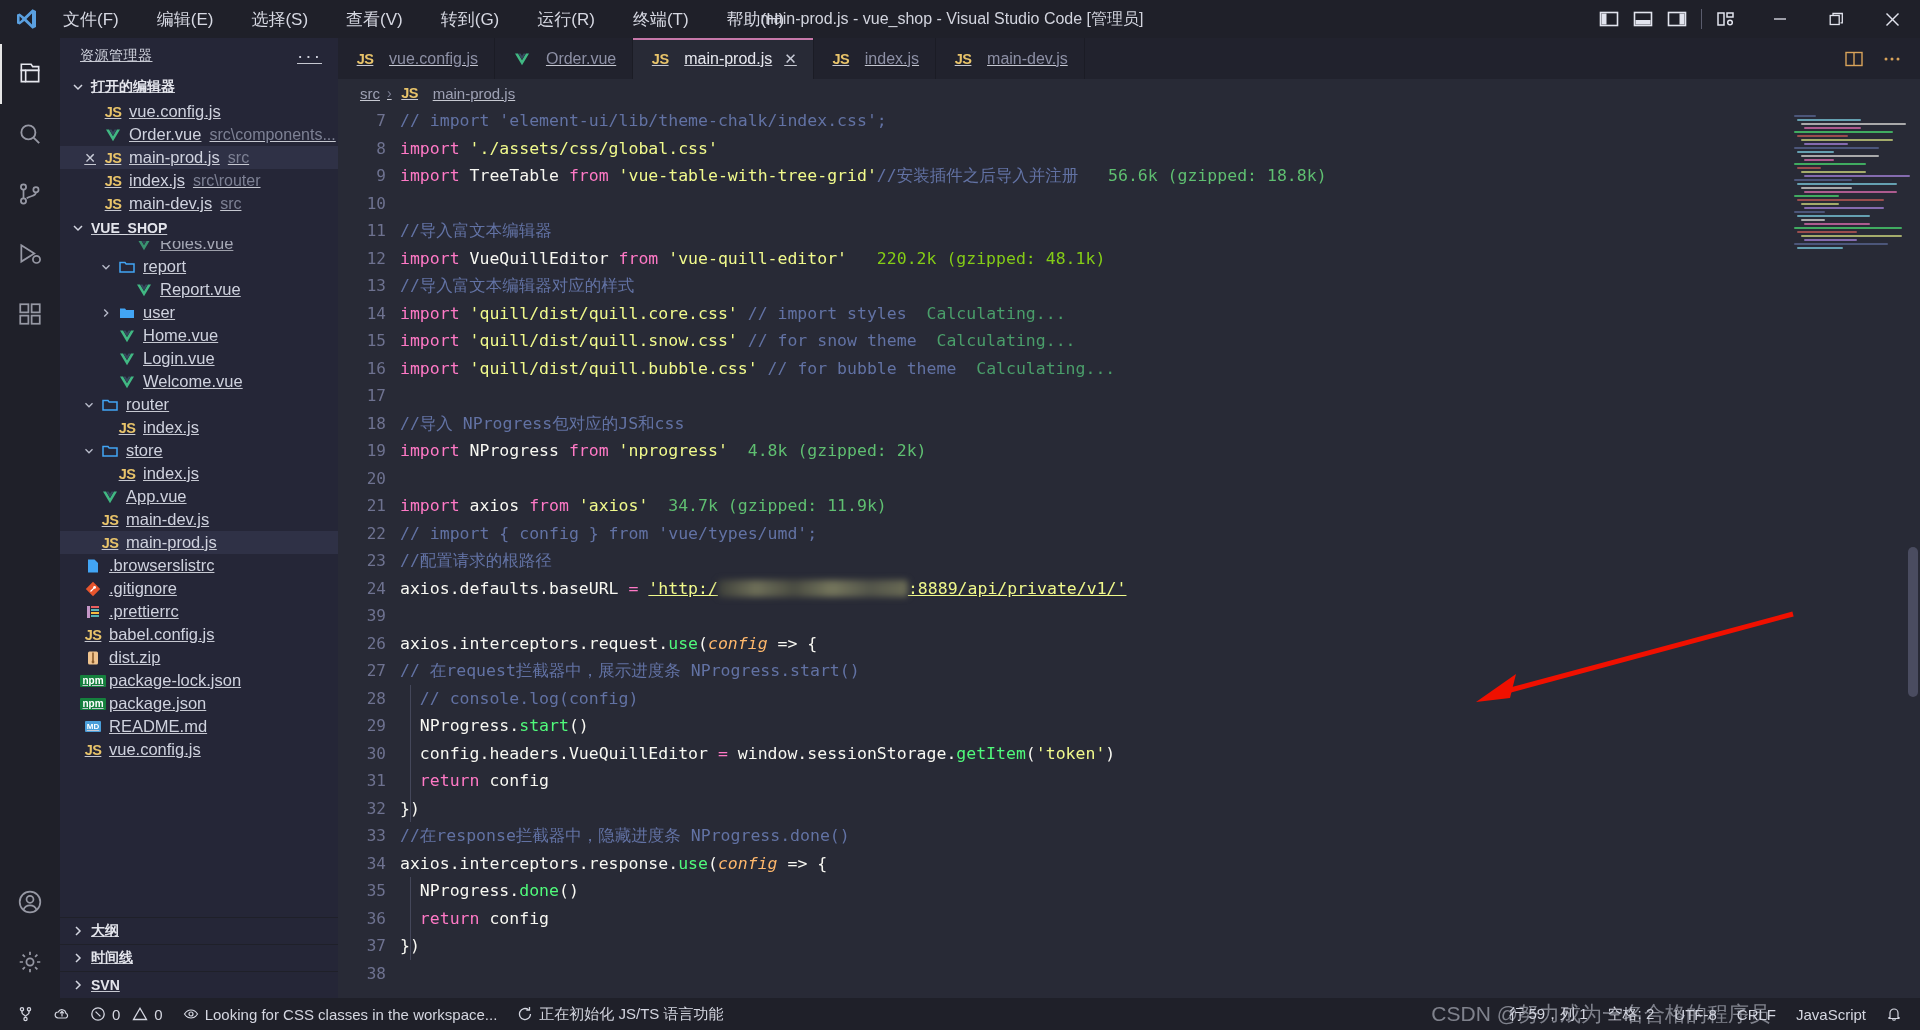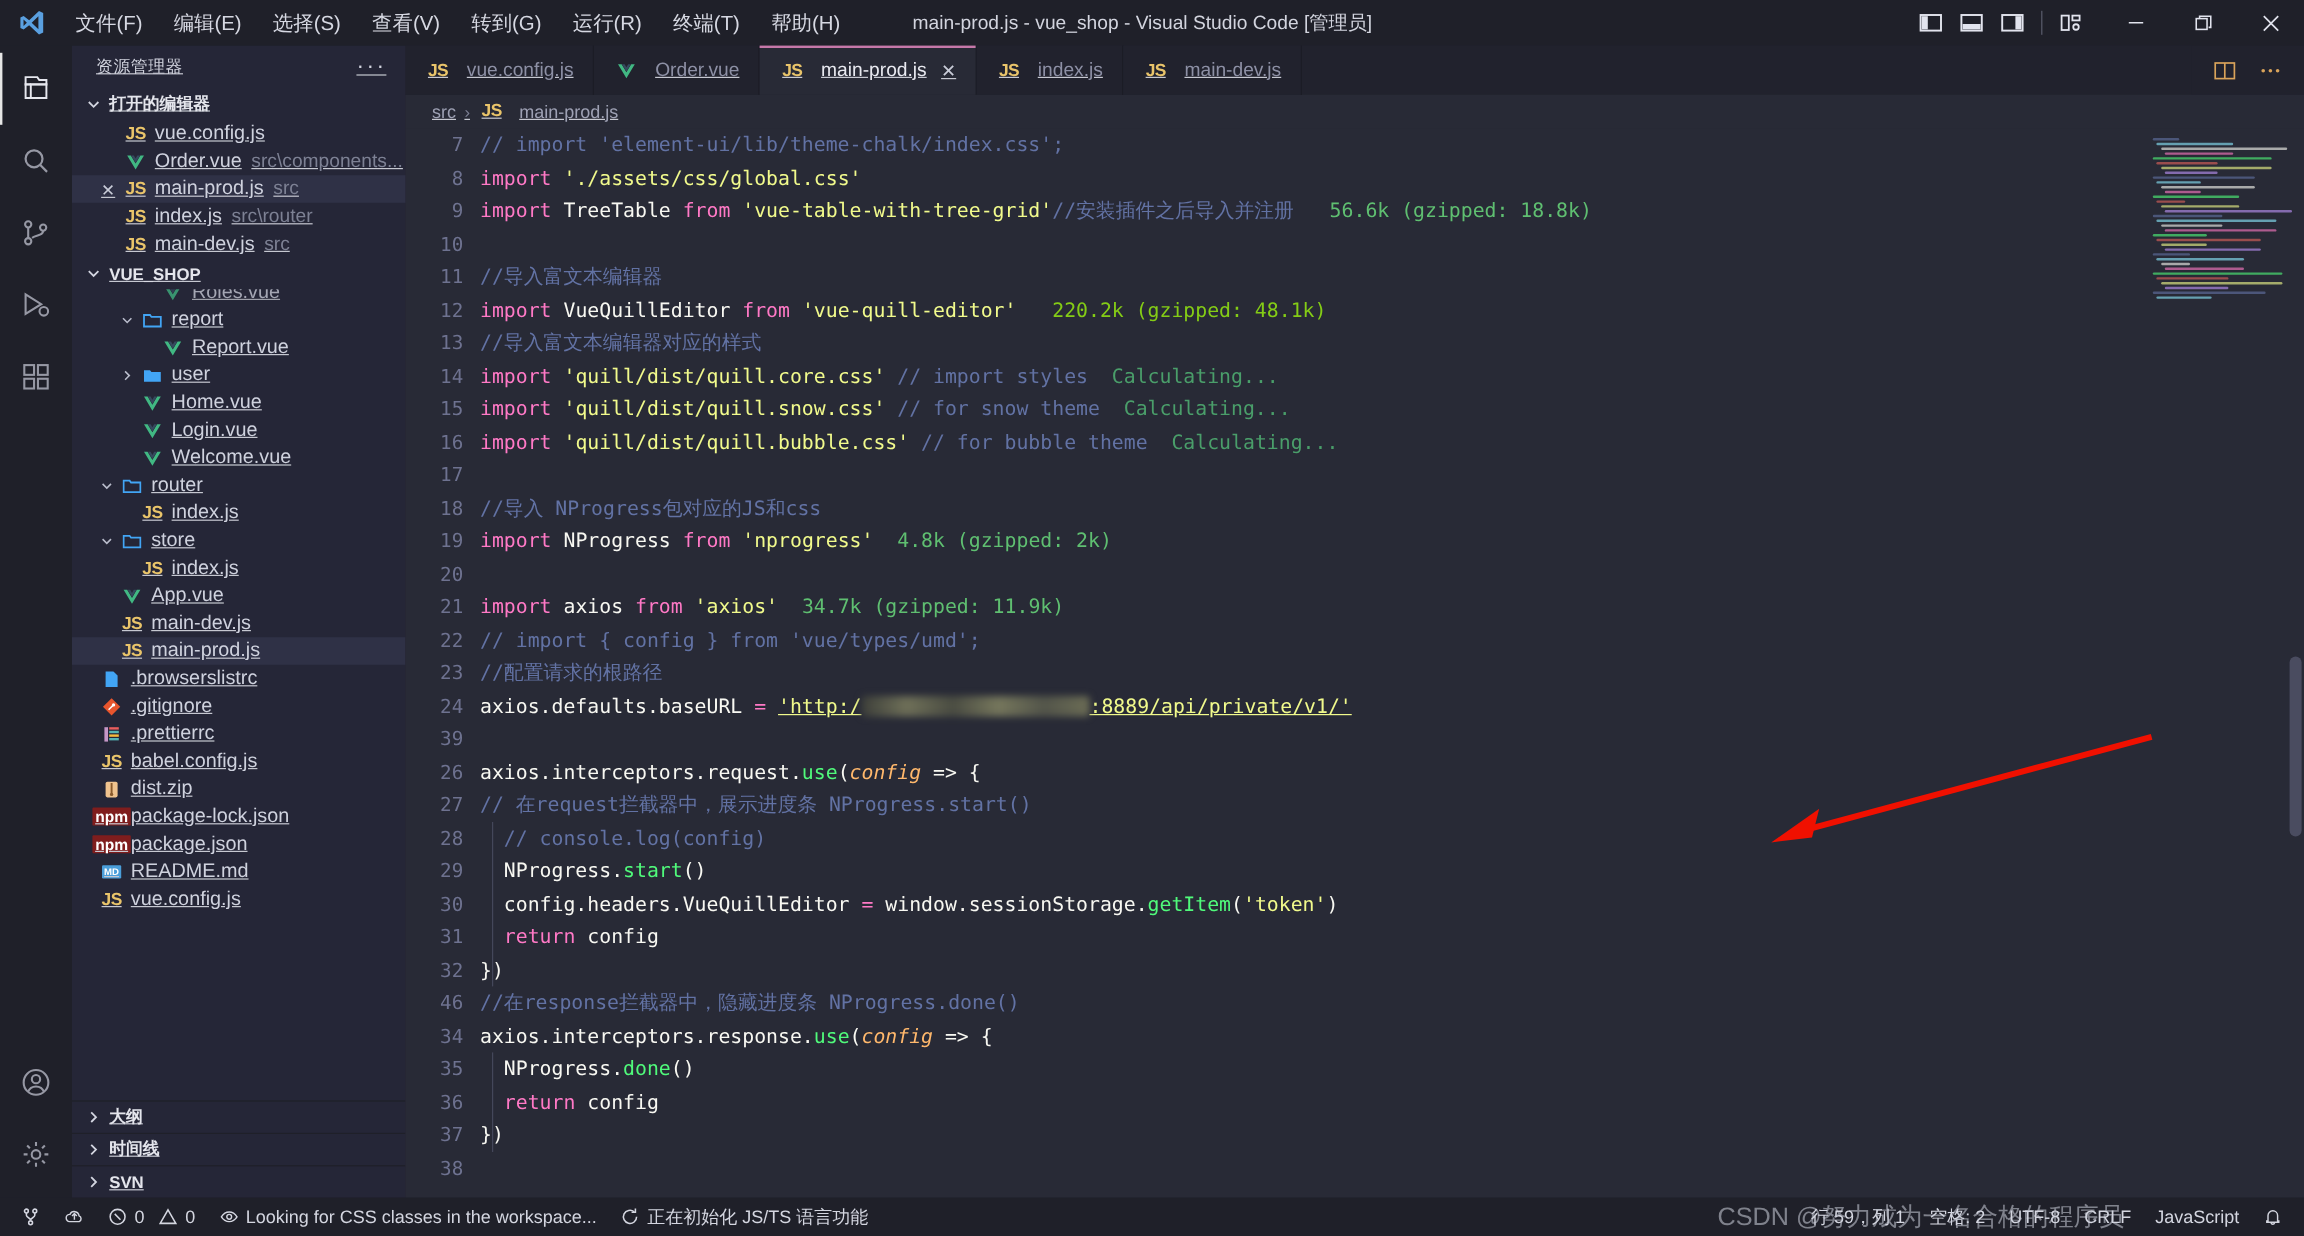--- a/index.html
+++ b/index.html
@@ -7,21 +7,21 @@
   body{ font-family:"Liberation Sans", sans-serif; font-size:17px; color:#c6c8d1; }
 
   .app{ width:1920px; height:1030px; display:flex; flex-direction:column;
         background:#222331; position:relative; }
 
   
   .titlebar{ height:38px; flex:0 0 38px; background:#1f2029; display:flex;
              align-items:center; position:relative; }
   .vs-logo{ width:52px; display:flex; align-items:center; justify-content:center; }
   .vs-logo svg{ width:24px; height:24px; }
-  .menu{ display:flex; align-items:flex-start; gap:4px; }
+  .menu{ display:flex; align-items:flex-start; gap:16px; }
   .menu-item{ padding:3px 11px; color:#d6d8e2; font-size:17px; white-space:nowrap; cursor:default; }
   .win-title{ position:absolute; left:0; right:16px; text-align:center; font-size:16px;
               color:#d2d4de; pointer-events:none; }
   .tb-right{ margin-left:auto; display:flex; align-items:center; height:100%; }
   .layout-icons{ display:flex; align-items:center; gap:14px; padding-right:16px; }
   .layout-icons .ic{ width:20px; height:20px; cursor:pointer; }
   .sep-v{ width:1px; height:20px; background:#5a5c6d; }
   .win-btn{ width:56px; height:38px; display:flex; align-items:center; justify-content:center;
             cursor:pointer; }
 
@@ -51,21 +51,21 @@
 
   .flist{ }
   .row{ height:23px; display:flex; align-items:center; font-size:16.5px; color:#cfd2de;
         white-space:nowrap; cursor:pointer; position:relative; }
   .row.sel{ background:#2f3146; }
   .ico{ width:22px; flex:0 0 22px; display:flex; align-items:center; justify-content:center;
         margin-right:5px; }
   .ico svg{ width:16px; height:16px; }
   .js-ico{ color:#e9c46a; font-weight:bold; font-size:14.5px; font-family:"Liberation Sans",sans-serif;
            letter-spacing:-.5px; }
-  .npm-ico{ background:#7f1d1d; color:#fff; font-size:13px; font-weight:bold; padding:1px 2px;
+  .npm-ico{ background:#15803d; color:#fff; font-size:10px; font-weight:bold; padding:1px 2px;
             border-radius:1px; line-height:1; }
   .md-ico{ background:#4a9eda; color:#fff; font-size:8px; font-weight:bold; padding:1px 2px; border-radius:1px;}
   .rname{ }
   .rdesc{ color:#7d8194; font-size:16px; margin-left:8px; }
   .tree-scroll{ flex:1; overflow:hidden; position:relative; }
 
   .sb-bottom .section-head{ border-top:1px solid #1f2029; height:27px; }
 
   
   .editorcol{ flex:1; display:flex; flex-direction:column; min-width:0; background:#282a36; }
@@ -658,21 +658,21 @@
               <div class="gl">23</div>
               <div class="gl">24</div>
               <div class="gl">39</div>
               <div class="gl">26</div>
               <div class="gl">27</div>
               <div class="gl">28</div>
               <div class="gl">29</div>
               <div class="gl">30</div>
               <div class="gl">31</div>
               <div class="gl">32</div>
-              <div class="gl">46</div>
+              <div class="gl">33</div>
               <div class="gl">34</div>
               <div class="gl">35</div>
               <div class="gl">36</div>
               <div class="gl">37</div>
               <div class="gl">38</div>
             </div>
           <div class="codearea" id="codearea">
               <div class="ln"><span class="c">// import 'element-ui/lib/theme-chalk/index.css';</span></div>
               <div class="ln"><span class="k">import </span><span class="s">'./assets/css/global.css'</span></div>
               <div class="ln"><span class="k">import </span><span class="v">TreeTable </span><span class="k">from </span><span class="s">'vue-table-with-tree-grid'</span><span class="c">//安装插件之后导入并注册</span><span class="sz-g">   56.6k (gzipped: 18.8k)</span></div>

